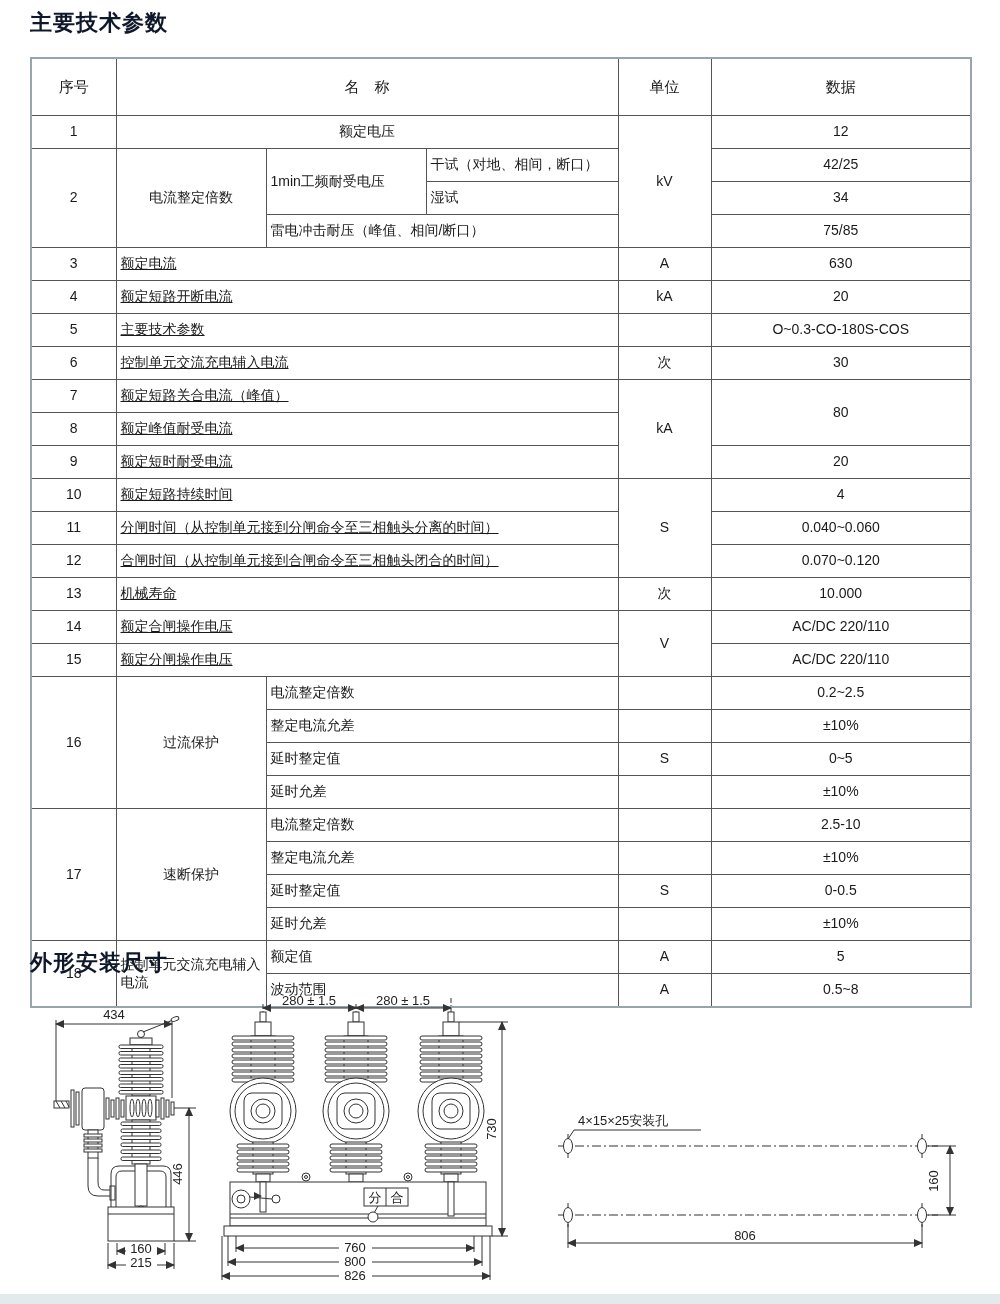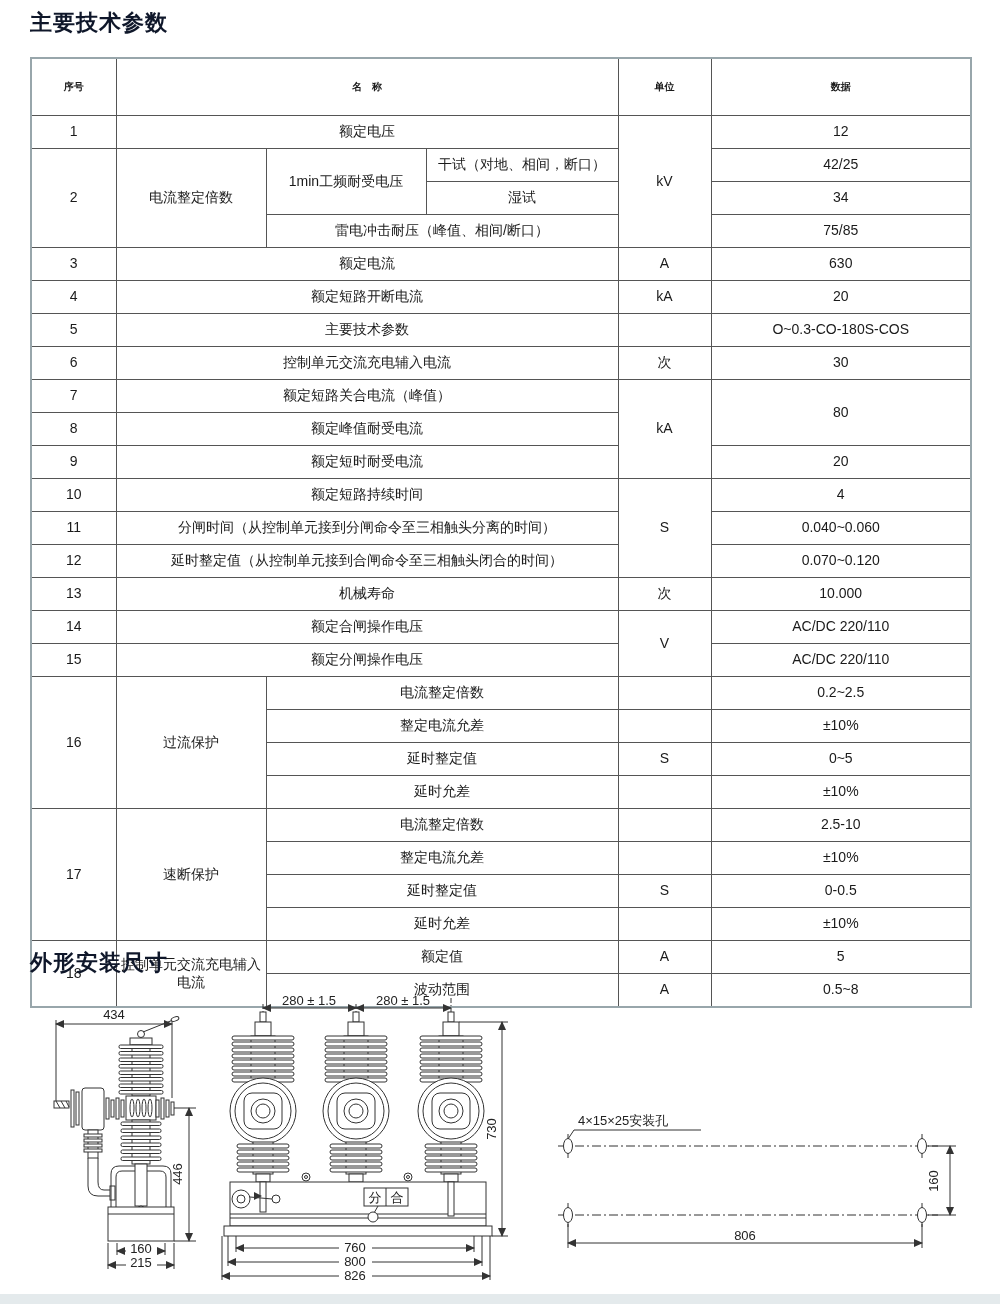--- a/index.html
+++ b/index.html
@@ -5,24 +5,24 @@
   html,body{margin:0;padding:0;}
   body{width:1000px;height:1304px;background:#ffffff;position:relative;
        font-family:"Liberation Sans","DejaVu Sans",sans-serif;color:#1a1a1a;}
   .sec-title{position:absolute;left:30px;font-size:22px;font-weight:bold;color:#0f172a;letter-spacing:1px;}
   #title1{top:8px;}
   #title2{top:948px;}
   table.spec{position:absolute;left:30px;top:57px;width:940px;border-collapse:collapse;
              table-layout:fixed;border:2px solid #98a6ab;}
   table.spec td{border:1px solid #555;font-size:14px;height:30px;padding:1px 4px;
                 overflow:hidden;background:#fff;line-height:1.25;}
-  tr.hd td{height:54px;font-size:10px;font-weight:bold;}
+  tr.hd td{height:54px;font-size:15px;}
   td.c{text-align:center;}
-  td.l{text-align:center;padding-left:18px;}
-  td.l2{text-align:center;padding-left:13px;}
+  td.l{text-align:left;padding-left:18px;text-decoration:underline;}
+  td.l2{text-align:left;padding-left:13px;}
   td.b{background:#dceef1;}
   .drawing{position:absolute;}
   #side-view{left:26px;top:1002px;}
   #front-view{left:216px;top:996px;}
   #mounting-plan{left:556px;top:1092px;}
   svg text{font-family:"Liberation Sans","DejaVu Sans",sans-serif;font-size:13px;fill:#222;}
   #bottom-band{position:absolute;left:0;top:1294px;width:1000px;height:10px;background:#e4eaec;}
 </style>
 </head>
 <body>
@@ -111,21 +111,21 @@
   <td class="c" rowspan="3">S</td>
   <td class="c b">4</td>
 </tr>
 <tr>
   <td class="c">11</td>
   <td class="l" colspan="3">分闸时间（从控制单元接到分闸命令至三相触头分离的时间）</td>
   <td class="c">0.040~0.060</td>
 </tr>
 <tr>
   <td class="c b">12</td>
-  <td class="l b" colspan="3">延时整定值（从控制单元接到合闸命令至三相触头闭合的时间）</td>
+  <td class="l b" colspan="3">合闸时间（从控制单元接到合闸命令至三相触头闭合的时间）</td>
   <td class="c b">0.070~0.120</td>
 </tr>
 <tr>
   <td class="c">13</td>
   <td class="l" colspan="3">机械寿命</td>
   <td class="c">次</td>
   <td class="c">10.000</td>
 </tr>
 <tr>
   <td class="c b">14</td>

